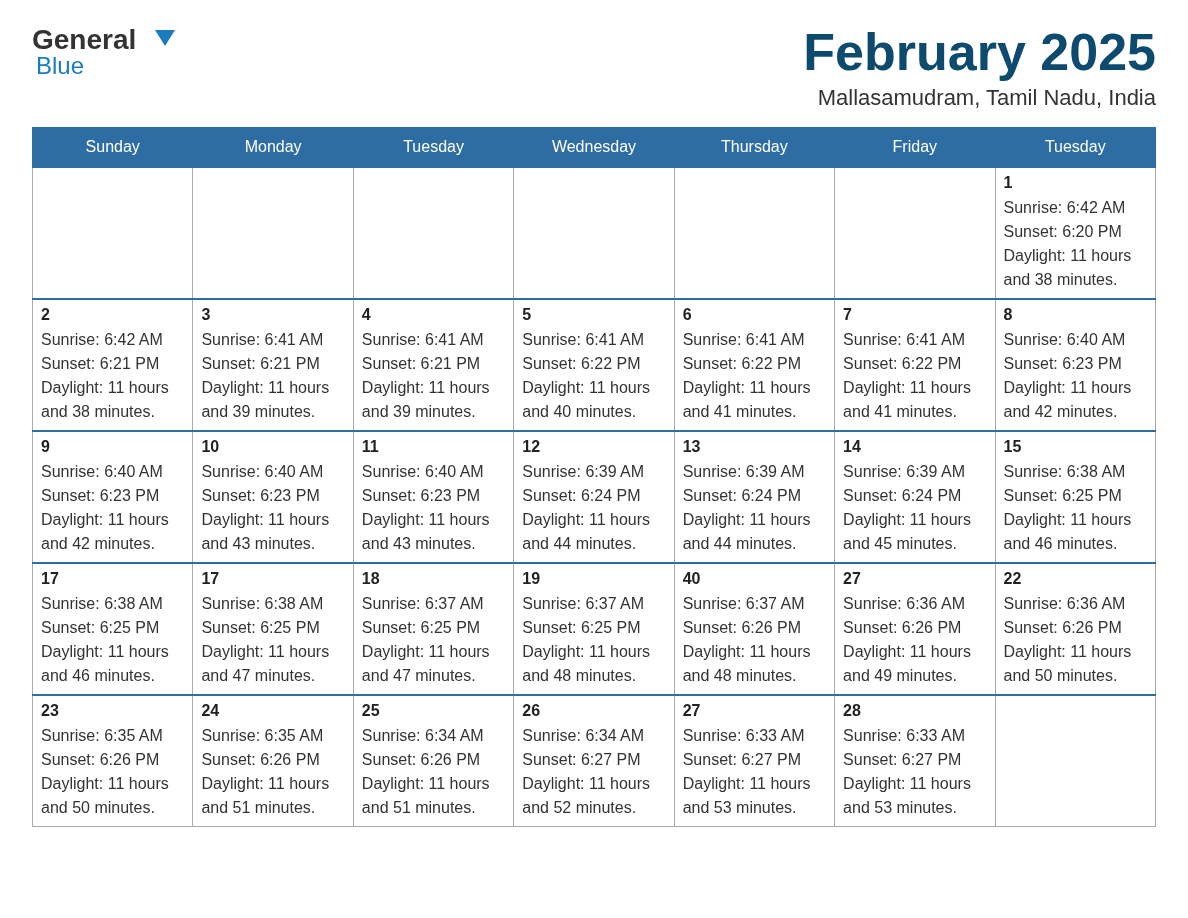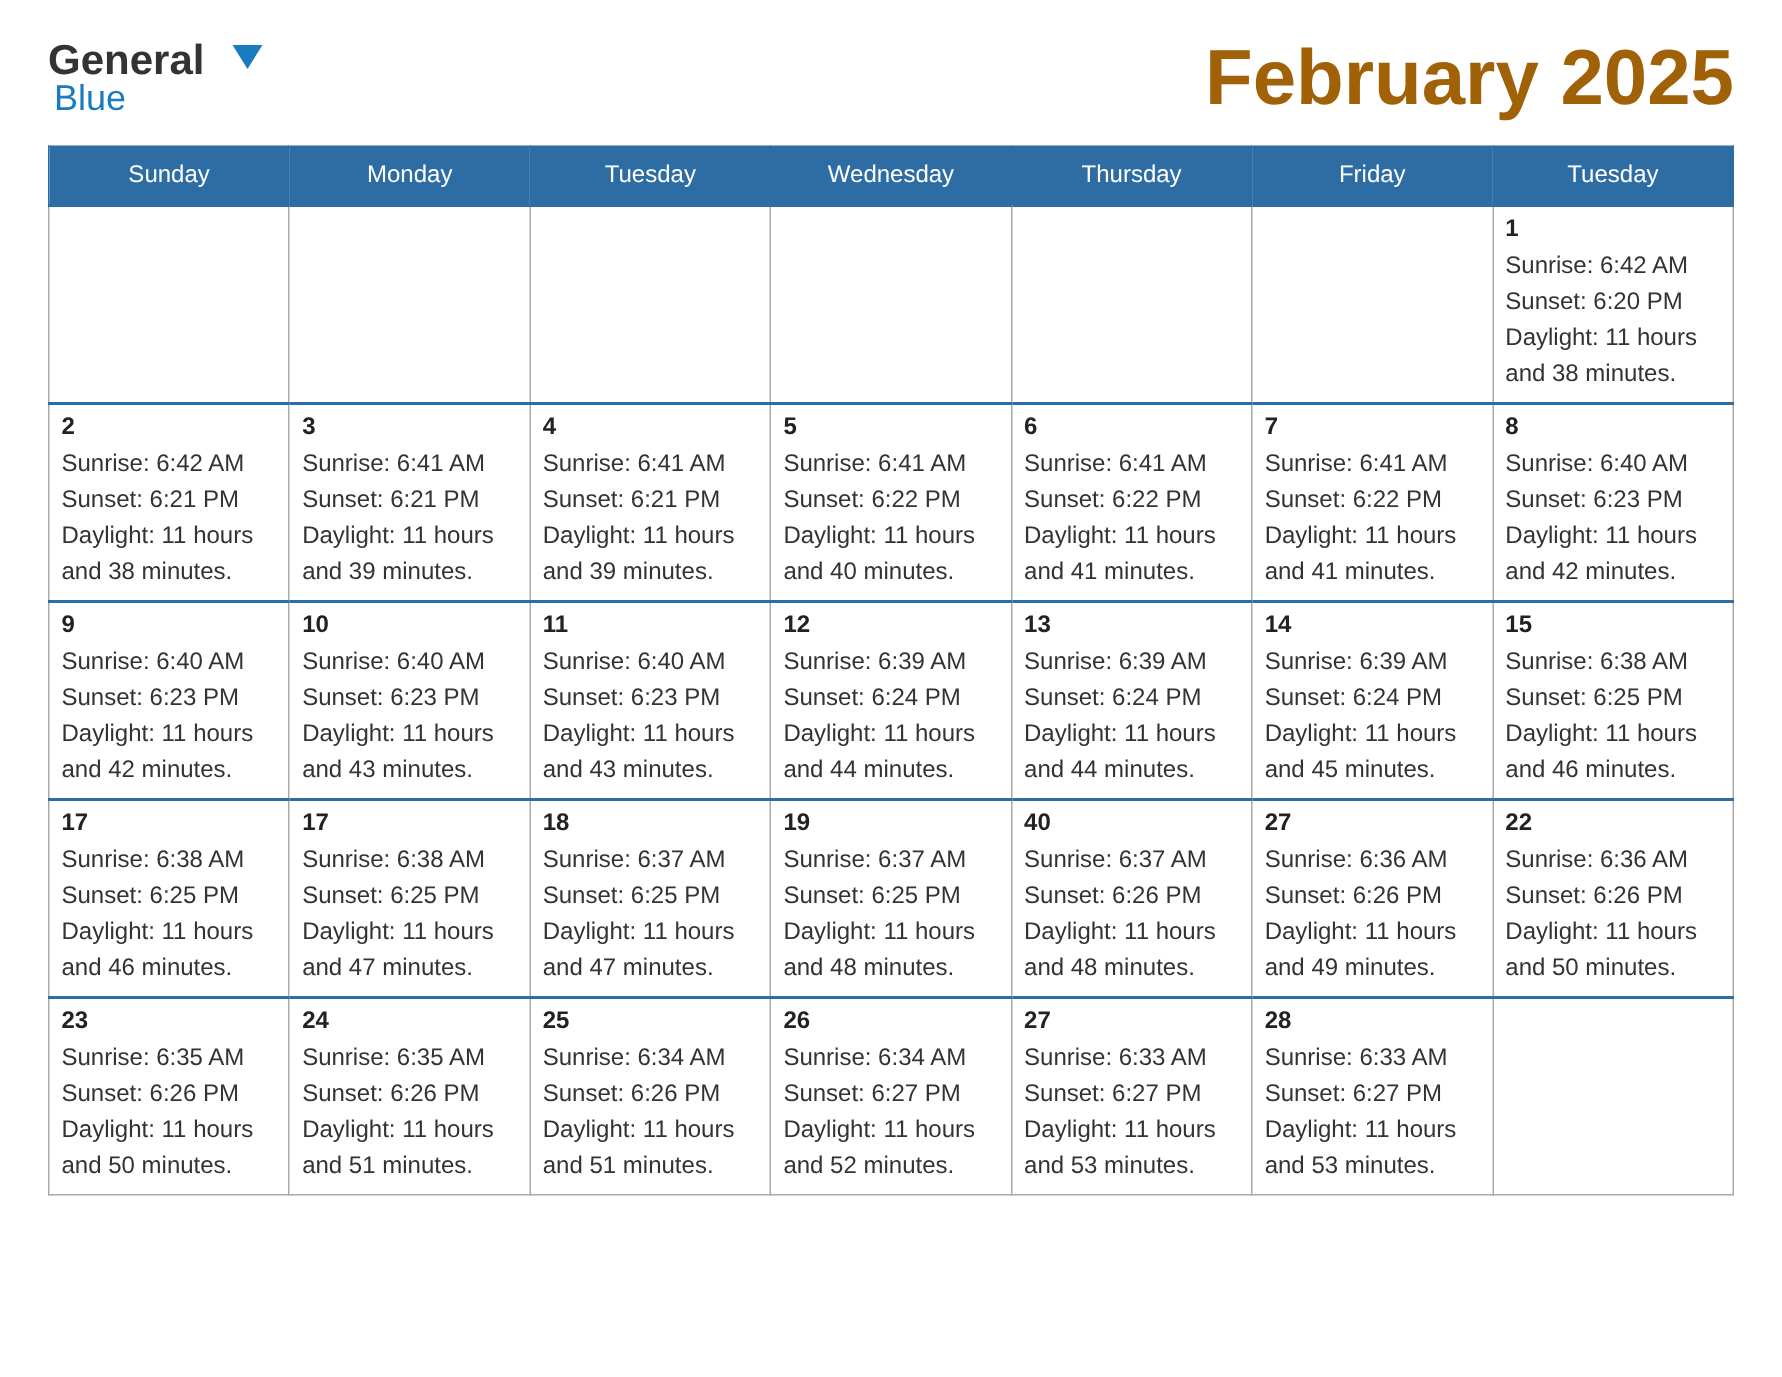--- a/index.html
+++ b/index.html
@@ -40,21 +40,21 @@
       margin-left: 2px;
       margin-top: -4px;
       display: inline-block;
     }
     .title-block {
       text-align: right;
     }
     .month-title {
       font-size: 52px;
       font-weight: bold;
-      color: #a16207;
+      color: #0c4a6e;
       line-height: 1.1;
     }
     .location-title {
       font-size: 22px;
       color: #333;
       margin-top: 4px;
     }
     table {
       width: 100%;
       border-collapse: collapse;
@@ -101,20 +101,21 @@
     <div class="logo-text">
       <span class="logo-general">General</span>
       <span class="logo-triangle"></span>
     </div>
     <div style="margin-top: -4px; margin-left: 4px;">
       <span class="logo-blue" style="font-size:24px; font-weight:normal;">Blue</span>
     </div>
   </div>
   <div class="title-block">
     <div class="month-title">February 2025</div>
+    <div class="location-title">Mallasamudram, Tamil Nadu, India</div>
   </div>
 </div>
 
 <table>
   <thead>
     <tr>
       <th>Sunday</th>
       <th>Monday</th>
       <th>Tuesday</th>
       <th>Wednesday</th>

